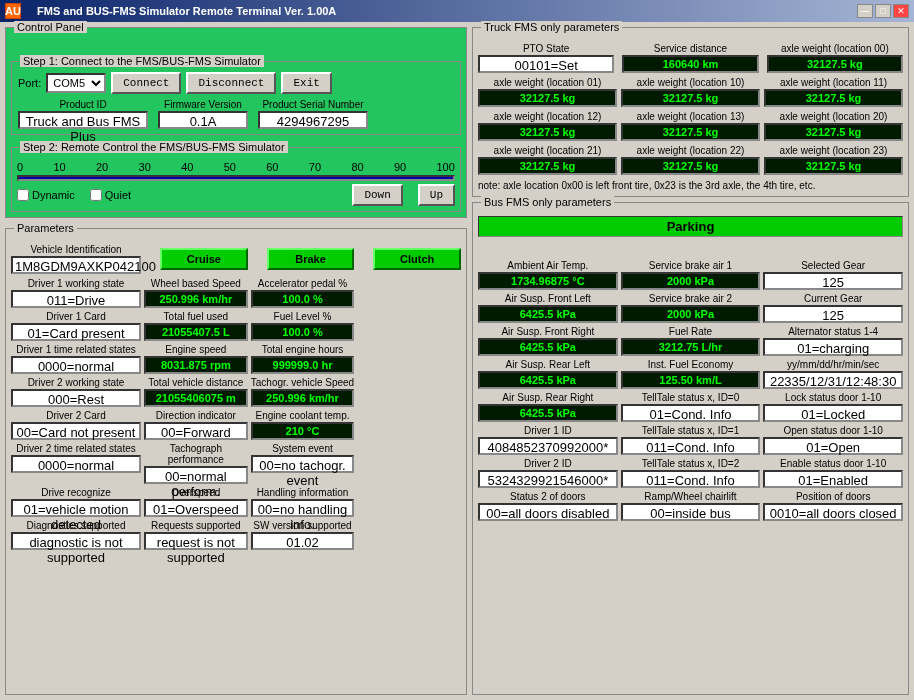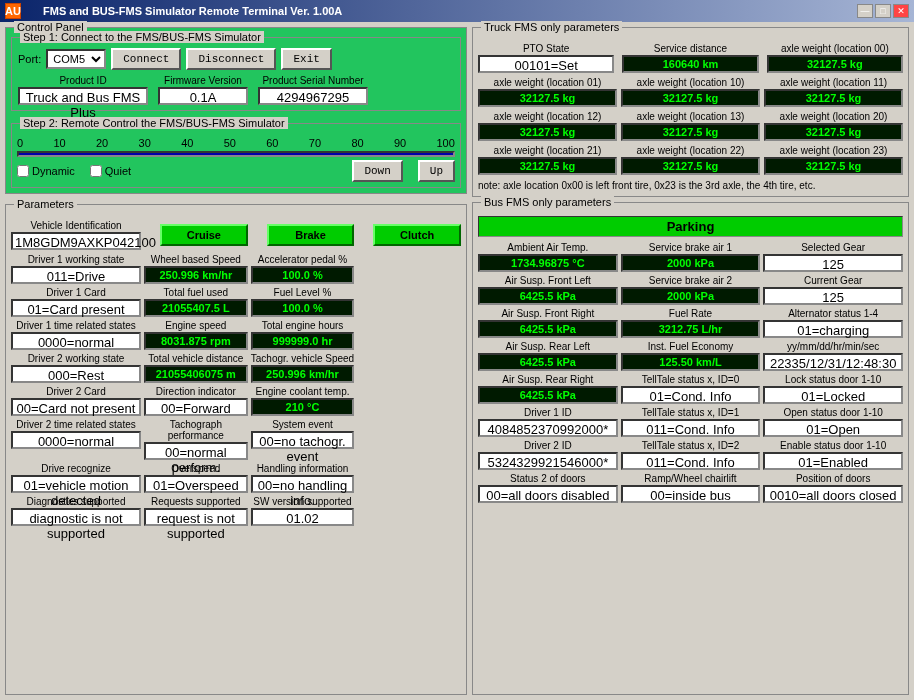--- a/index.html
+++ b/index.html
@@ -7,21 +7,21 @@
     
     .title-bar {
       background: linear-gradient(to right, #0a246a, #a6b5d5);
       color: white;
       display: flex;
       align-items: center;
       justify-content: space-between;
       padding: 3px 5px;
       height: 22px;
     }
-    .title-bar-left { display: flex; align-items: center; gap: 22px; }
+    .title-bar-left { display: flex; align-items: center; gap: 16px; }
     .title-bar-icon { width: 16px; height: 16px; background: #ff6600; border: 1px solid #cc4400; display: flex; align-items: center; justify-content: center; color: white; font-size: 9px; font-weight: bold; }
     .title-bar-title { color: white; font-size: 11px; font-weight: bold; }
     .title-bar-buttons { display: flex; gap: 2px; }
     .tb-btn { width: 16px; height: 14px; background: #d4d0c8; border: 1px solid #888; display: flex; align-items: center; justify-content: center; font-size: 9px; cursor: pointer; }
     
     .main-content { padding: 5px; display: flex; gap: 5px; height: 678px; }
     .left-panel { width: 462px; display: flex; flex-direction: column; gap: 5px; }
     .right-panel { flex: 1; display: flex; flex-direction: column; gap: 5px; }
     
     .group-box { border: 1px solid #888; background: #22c55e; padding: 5px; position: relative; }
@@ -64,21 +64,21 @@
     .btn-green { background: #00cc00; border-top: 2px solid #66ff66; border-left: 2px solid #66ff66; border-right: 2px solid #006600; border-bottom: 2px solid #006600; padding: 2px 15px; font-size: 11px; cursor: pointer; height: 22px; font-weight: bold; }
     
     .truck-params { border: 1px solid #888; padding: 5px; position: relative; }
     .truck-params-title { position: absolute; top: -7px; left: 8px; background: #d4d0c8; padding: 0 3px; }
     
     .note-text { font-size: 10px; margin-top: 5px; color: black; }
     
     .bus-params { border: 1px solid #888; padding: 5px; position: relative; flex: 1; }
     .bus-params-title { position: absolute; top: -7px; left: 8px; background: #d4d0c8; padding: 0 3px; }
     
-    .bus-parking-bar { background: #00cc00; text-align: center; font-weight: bold; font-size: 13px; padding: 2px; margin-bottom: 5px; margin-top: 8px; border: 1px inset #888; }
+    .bus-parking-bar { background: #00cc00; text-align: center; font-weight: bold; font-size: 13px; padding: 2px; margin-bottom: 23px; margin-top: 8px; border: 1px inset #888; }
     
     .col-label { font-size: 10px; text-align: center; color: black; }
     .col-value-white { background: white; border: 2px inset #888; text-align: center; font-size: 13px; padding: 1px 2px; height: 18px; width: 100%; }
     .col-value-dark { background: #001a00; border: 2px inset #888; text-align: center; font-size: 11px; padding: 1px 2px; height: 18px; width: 100%; color: #00ff00; font-weight: bold; }
   </style>
 </head>
 <body>
 
 <div class="title-bar">
   <div class="title-bar-left">
@@ -94,21 +94,21 @@
   </div>
 </div>
 
 <div class="main-content">
 
   <div class="left-panel">
 
     <div class="group-box control-panel">
       <span class="group-box-title">Control Panel</span>
 
-      <div class="step-box" style="margin-top:4px;padding-left:6px;">
+      <div class="step-box" style="margin-top:28px;padding-left:6px;">
         <span class="step-title">Step 1: Connect to the FMS/BUS-FMS Simulator</span>
         <div class="row" style="margin-top:5px;">
           <label>Port:</label>
           <select class="win-select" style="width:60px;">
             <option>COM5</option>
           </select>
           <button class="win-btn">Connect</button>
           <button class="win-btn">Disconnect</button>
           <button class="win-btn">Exit</button>
         </div>

